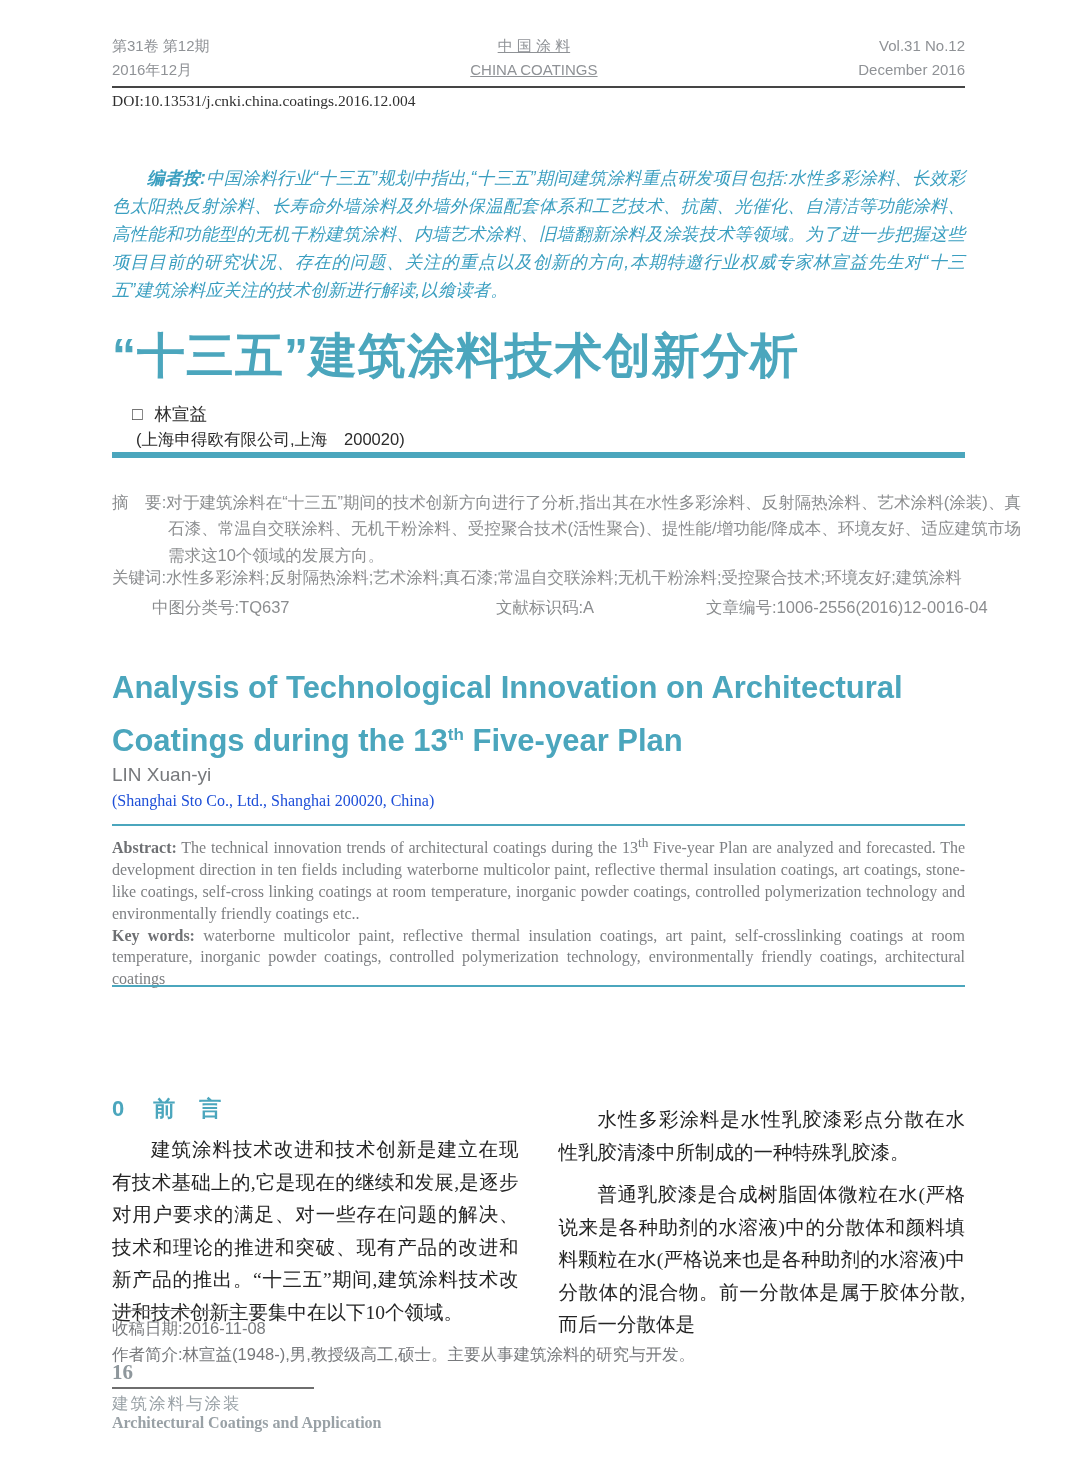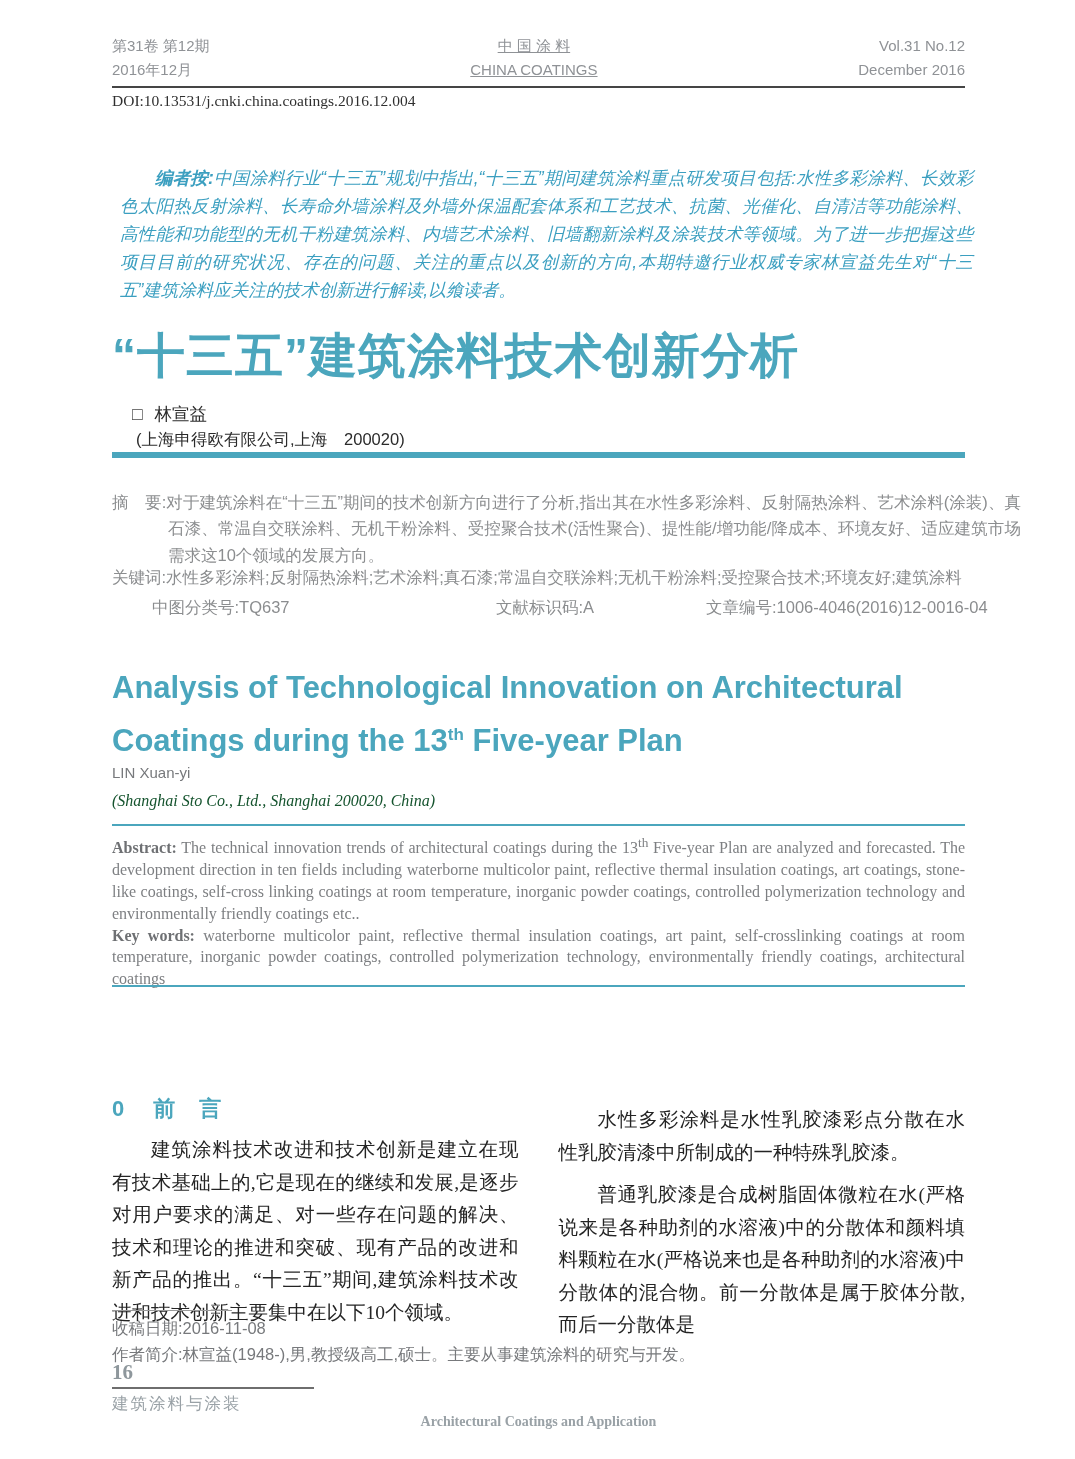--- a/index.html
+++ b/index.html
@@ -10,21 +10,21 @@
   .abs{position:absolute;left:112px;width:853px;}
 
   
   .jheader{top:34px;display:flex;justify-content:space-between;color:#8f9296;font-size:15px;line-height:24px;}
   .jheader .center{text-align:center;text-decoration:underline;}
   .jheader .right{text-align:right;}
   .header-rule{top:86px;border-top:2px solid #454545;}
   .doi{top:92px;font-family:"Liberation Serif",serif;color:#2f2f2f;font-size:15.5px;}
 
   
-  .editor-note{top:146px;color:#3b9fc0;font-size:17.5px;line-height:28px;text-align:justify;text-indent:2em;font-style:italic;margin-left:8px;}
+  .editor-note{top:146px;color:#3b9fc0;font-size:17.5px;line-height:28px;text-align:justify;text-indent:2em;font-style:italic;}
   .editor-note .lbl{font-weight:bold;}
 
   
   .title-cn{top:324px;color:#4ba6bd;font-size:48px;font-weight:bold;letter-spacing:1px;white-space:nowrap;}
   .author-row{top:402px;font-size:17.5px;padding-left:20px;}
   .author-row .marker{margin-right:12px;color:#4a4a4a;}
   .affil-cn{top:429px;left:136px;font-size:16.5px;}
   .accent-bar{top:452px;height:6px;background:#4ba6bd;}
 
   
@@ -32,22 +32,22 @@
   .hang{padding-left:56px;text-indent:-56px;}
   .abstract-cn{top:472px;}
   .keywords-cn{top:547px;}
   .clc-row{top:597px;display:flex;color:#8b8d8f;font-size:16.5px;margin-left:40px;}
   .clc-row .c1{width:344px;}
   .clc-row .c2{width:210px;}
 
   
   .title-en{top:664px;color:#4ba6bd;font-weight:bold;font-size:31px;line-height:47px;}
   .title-en sup{font-size:0.55em;}
-  .author-en{top:764px;color:#77797c;font-size:15px;}
-  .affil-en{top:792px;color:#14532d;font-family:"Liberation Serif",serif;font-style:italic;font-size:16px;}
+  .author-en{top:764px;color:#77797c;font-size:19px;}
+  .affil-en{top:792px;color:#1d4ed8;font-family:"Liberation Serif",serif;font-size:16px;}
   .rule-teal{border-top:2px solid #4ba6bd;}
   .rule-top{top:824px;}
   .rule-bottom{top:985px;}
 
   
   .enabs{top:832px;color:#7d7f82;font-family:"Liberation Serif",serif;font-size:16px;line-height:21.8px;text-align:justify;}
   .enabs .lbl{font-weight:bold;color:#6e7073;}
 
   
   .columns{top:1094px;display:flex;gap:40px;}
@@ -57,21 +57,21 @@
   .body-para{margin:10px 0 0 0;font-size:19.5px;line-height:32.5px;color:#242424;text-align:justify;text-indent:2em;font-family:"Liberation Serif",serif;}
 
   
   .footnote{top:1310px;color:#77797c;font-size:16.5px;line-height:26px;}
   .footnote-rule{width:120px;border-top:1.5px solid #9a9a9a;margin-bottom:4px;}
 
   
   .page-num{top:1360px;color:#8e979c;font-family:"Liberation Serif",serif;font-weight:bold;font-size:21px;}
   .page-rule{top:1387px;width:202px;border-top:2px solid #6e6e6e;}
   .footer-cn{top:1393px;color:#99a1a6;font-size:16.5px;letter-spacing:2px;}
-  .footer-en{top:1414px;color:#99a1a6;font-family:"Liberation Serif",serif;font-weight:bold;font-size:14px;text-align:center;}
+  .footer-en{top:1414px;color:#99a1a6;font-family:"Liberation Serif",serif;font-weight:bold;font-size:16px;}
 </style>
 </head>
 <body>
 
 <div class="abs jheader">
   <div>
     <div>第31卷 第12期</div>
     <div>2016年12月</div>
   </div>
   <div class="center">
@@ -93,21 +93,21 @@
   <span class="marker">□</span><span>林宣益</span>
 </div>
 <div class="abs affil-cn">(上海申得欧有限公司,上海　200020)</div>
 <div class="abs accent-bar"></div>
 
 <p class="abs cnabs hang abstract-cn"><span>摘　要:</span><span>对于建筑涂料在“十三五”期间的技术创新方向进行了分析,指出其在水性多彩涂料、反射隔热涂料、艺术涂料(涂装)、真石漆、常温自交联涂料、无机干粉涂料、受控聚合技术(活性聚合)、提性能/增功能/降成本、环境友好、适应建筑市场需求这10个领域的发展方向。</span></p>
 <p class="abs cnabs hang keywords-cn"><span>关键词:</span><span>水性多彩涂料;反射隔热涂料;艺术涂料;真石漆;常温自交联涂料;无机干粉涂料;受控聚合技术;环境友好;建筑涂料</span></p>
 <div class="abs clc-row">
   <div class="c1">中图分类号:TQ637</div>
   <div class="c2">文献标识码:A</div>
-  <div>文章编号:1006-4046(2016)12-0016-04</div>
+  <div>文章编号:1006-2556(2016)12-0016-04</div>
 </div>
 
 <div class="abs title-en">
   <div>Analysis of Technological Innovation on Architectural</div>
   <div><span>Coatings during the 13</span><sup>th</sup><span> Five-year Plan</span></div>
 </div>
 <div class="abs author-en">LIN Xuan-yi</div>
 <div class="abs affil-en">(Shanghai Sto Co., Ltd., Shanghai 200020, China)</div>
 <div class="abs rule-teal rule-top"></div>
 

